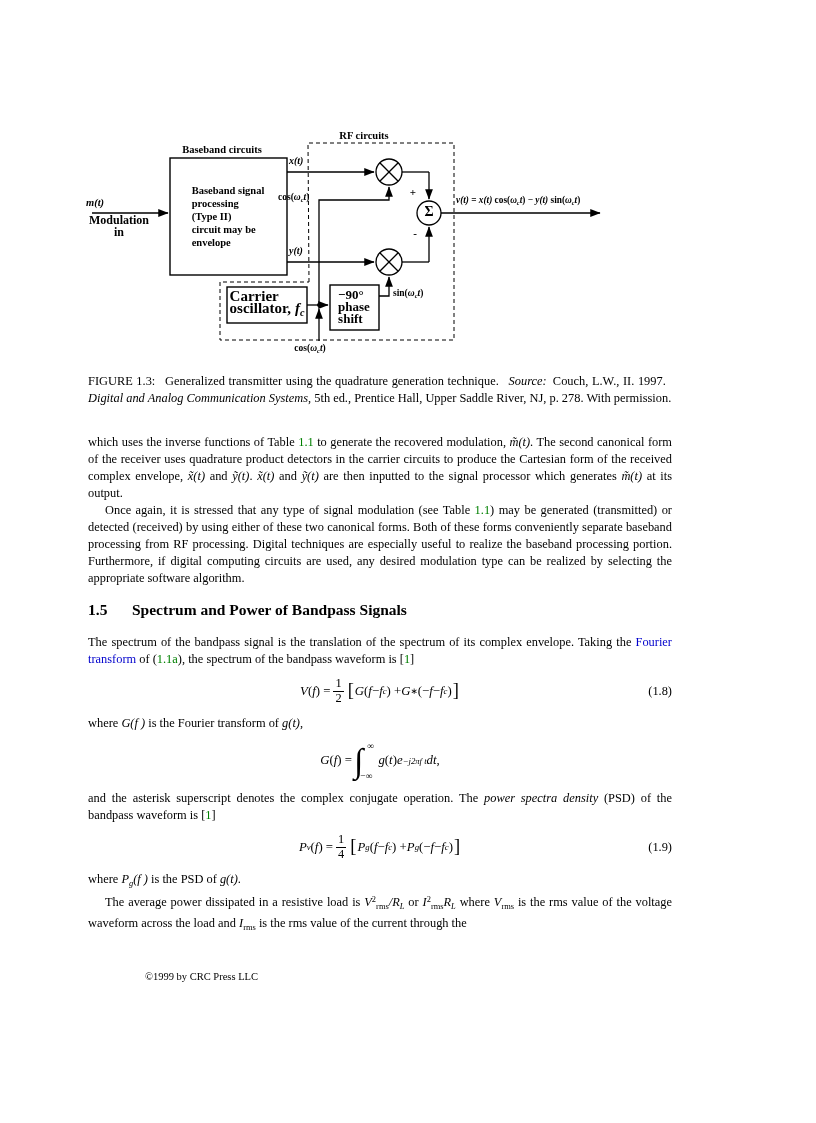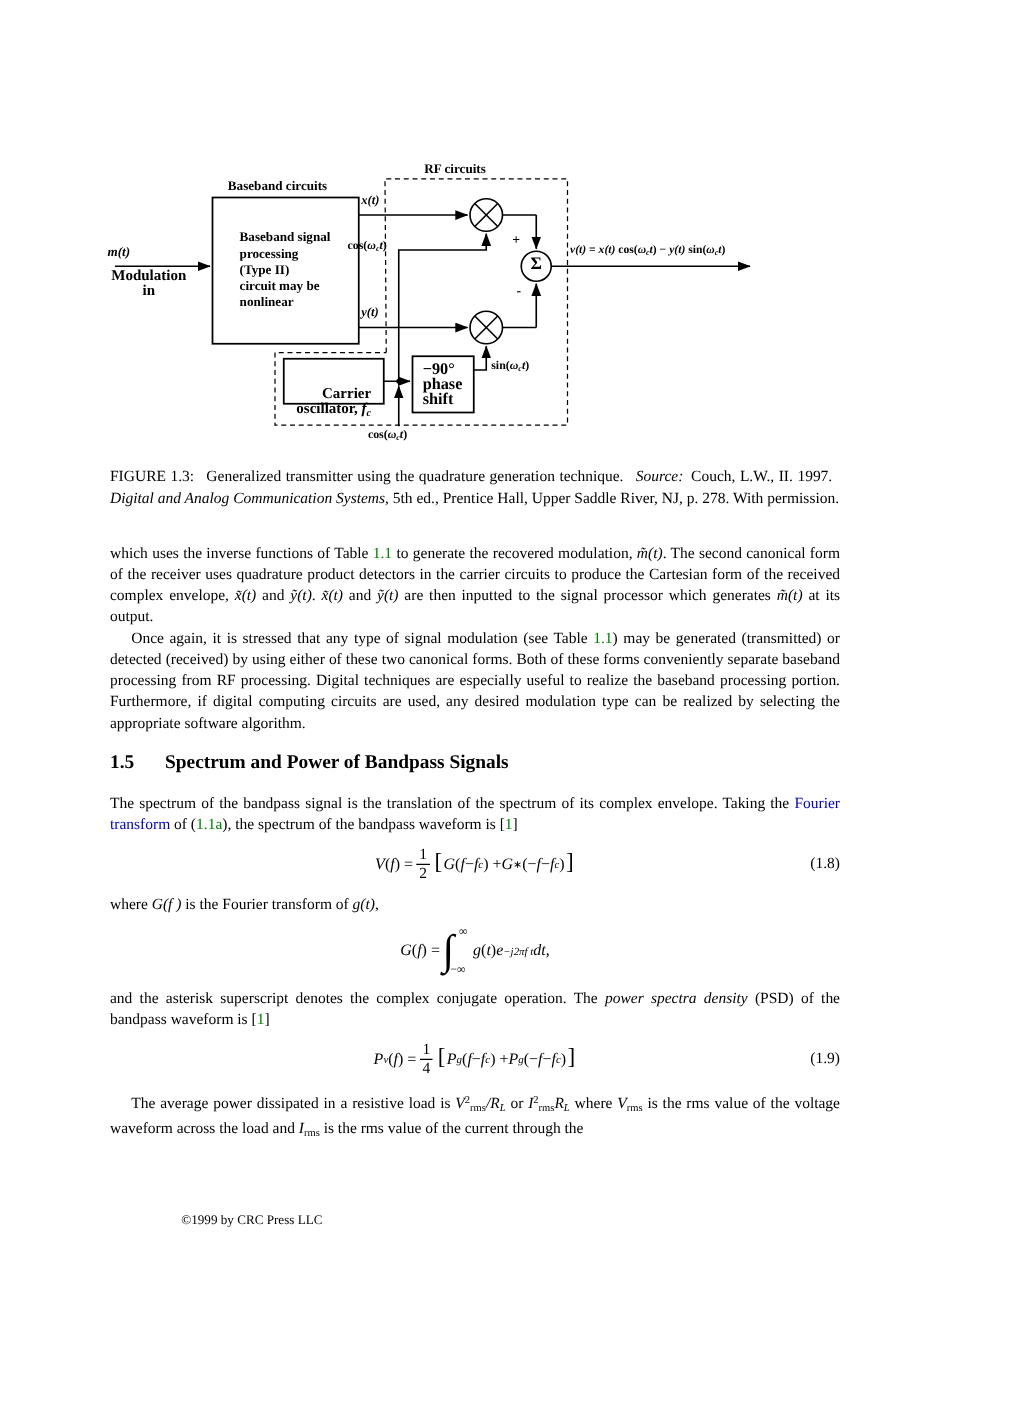--- a/index.html
+++ b/index.html
@@ -84,21 +84,21 @@
           <div><span>RF circuits</span></div>
         </div>
         <div class="fig-label" style="left: 140px; top: 16px; font-size: 10.5px; transform: translateX(-50%); text-align: center;">
           <div><span>Baseband circuits</span></div>
         </div>
         <div class="fig-label" style="left: 146px; top: 56px; font-size: 10.5px; line-height: 13px; transform: translateX(-50%); text-align: left;">
           <div><span>Baseband signal</span></div>
           <div><span>processing</span></div>
           <div><span>(Type II)</span></div>
           <div><span>circuit may be</span></div>
-          <div><span>nonlinear</span></div>
+          <div><span>envelope</span></div>
         </div>
         <div class="fig-label" style="left: 4px; top: 69px; font-size: 10.5px;">
           <div><span class="rt-i">m(t)</span></div>
         </div>
         <div class="fig-label" style="left: 37px; top: 86px; font-size: 12px; line-height: 12px; transform: translateX(-50%); text-align: center;">
           <div><span>Modulation</span></div>
           <div><span>in</span></div>
         </div>
         <div class="fig-label" style="left: 207px; top: 27px; font-size: 10px;">
           <div><span class="rt-i">x(t)</span></div>
@@ -108,21 +108,21 @@
         </div>
         <div class="fig-label" style="left: 196px; top: 64px; font-size: 9.5px;">
           <div><span>cos(</span><span class="rt-i">ω</span><span class="rt-i rt-sub">c</span><span class="rt-i">t</span><span>)</span></div>
         </div>
         <div class="fig-label" style="left: 311px; top: 160px; font-size: 9.5px;">
           <div><span>sin(</span><span class="rt-i">ω</span><span class="rt-i rt-sub">c</span><span class="rt-i">t</span><span>)</span></div>
         </div>
         <div class="fig-label" style="left: 228px; top: 215px; font-size: 9.5px; transform: translateX(-50%); text-align: center;">
           <div><span>cos(</span><span class="rt-i">ω</span><span class="rt-i rt-sub">c</span><span class="rt-i">t</span><span>)</span></div>
         </div>
-        <div class="fig-label" style="left: 185px; top: 180px; font-size: 12px; line-height: 12px; transform: translateX(-50%); text-align: right;">
+        <div class="fig-label" style="left: 185px; top: 162px; font-size: 15px; line-height: 12px; transform: translateX(-50%); text-align: left;">
           <div><span>Carrier</span></div>
           <div><span>oscillator, </span><span class="rt-i">f</span><span class="rt-i rt-sub">c</span></div>
         </div>
         <div class="fig-label" style="left: 272px; top: 161px; font-size: 13px; line-height: 12px; transform: translateX(-50%); text-align: left;">
           <div><span>−90°</span></div>
           <div><span>phase</span></div>
           <div><span>shift</span></div>
         </div>
         <div class="fig-label" style="left: 331px; top: 59px; font-size: 11px; transform: translateX(-50%); text-align: center;">
           <div><span>+</span></div>
@@ -235,17 +235,18 @@
         <span class="rt-i">f</span>
         <span> − </span>
         <span class="rt-i">f</span>
         <span class="rt-i rt-sub">c</span>
         <span>)</span>
         <span class="rt-big">]</span>
       </div>
     <span class="eqtag">(1.9)</span>
   </div>
 
+  <p class="body-par"><span>where </span><span class="rt-i">P</span><span class="rt-i rt-sub">g</span><span class="rt-i">(f )</span><span> is the PSD of </span><span class="rt-i">g(t)</span><span>.</span></p>
   <p class="body-par indent"><span>The average power dissipated in a resistive load is </span><span class="rt-i">V</span><span class="rt-sup">2</span><span class="rt-sub">rms</span><span class="rt-i">/R</span><span class="rt-i rt-sub">L</span><span> or </span><span class="rt-i">I</span><span class="rt-sup">2</span><span class="rt-sub">rms</span><span class="rt-i">R</span><span class="rt-i rt-sub">L</span><span> where </span><span class="rt-i">V</span><span class="rt-sub">rms</span><span> is the rms value of the voltage waveform across the load and </span><span class="rt-i">I</span><span class="rt-sub">rms</span><span> is the rms value of the current through the</span></p>
 
 </div>
 
 <div class="footer">©1999 by CRC Press LLC</div>
 
 </body></html>

